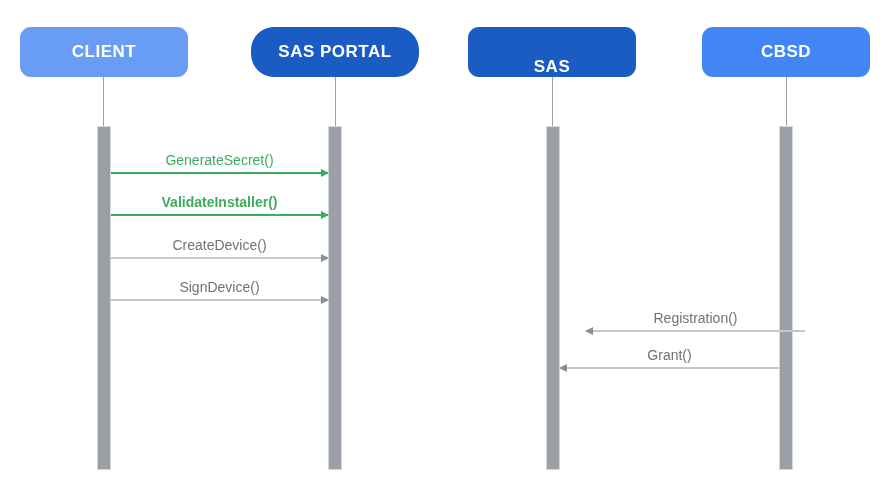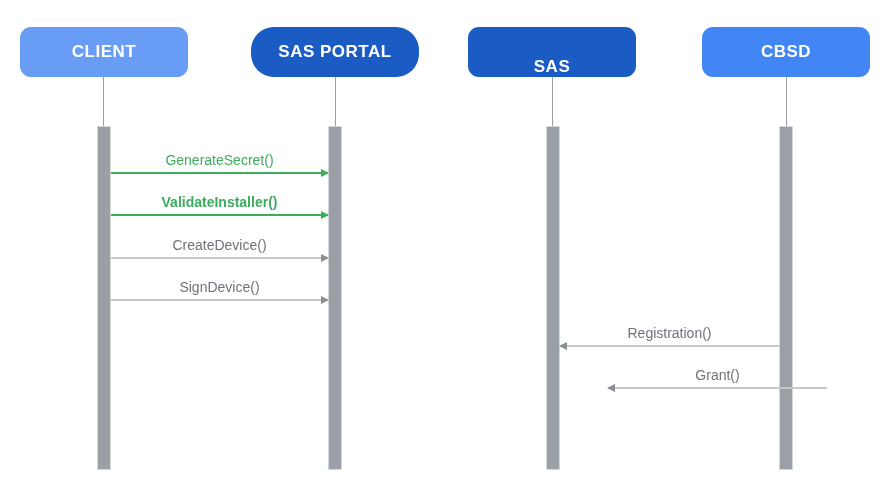--- a/index.html
+++ b/index.html
@@ -112,22 +112,22 @@
 
   
   .msg-1, .msg-2, .msg-3, .msg-4 { left: 111px; width: 217px; }
   .msg-1 { top: 150px; }
   .msg-2 { top: 192px; font-weight: bold; }
   .msg-3 { top: 235px; }
   .msg-4 { top: 277px; }
 
   
   .msg-5, .msg-6 { left: 560px; width: 219px; }
-  .msg-5 { top: 323px; }
-  .msg-6 { top: 365px; margin-left: 48px; }
+  .msg-5 { top: 308px; margin-left: 26px; }
+  .msg-6 { top: 345px; }
 </style>
 </head>
 <body>
 
 <div class="canvas">
 
   <div class="actor-box actor-client">
     <span>CLIENT</span>
   </div>
   <div class="actor-box actor-sas-portal">

